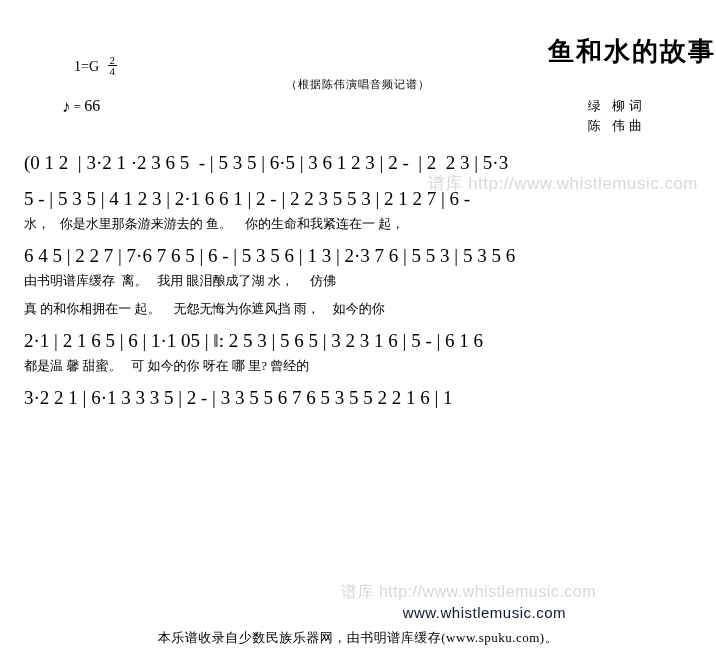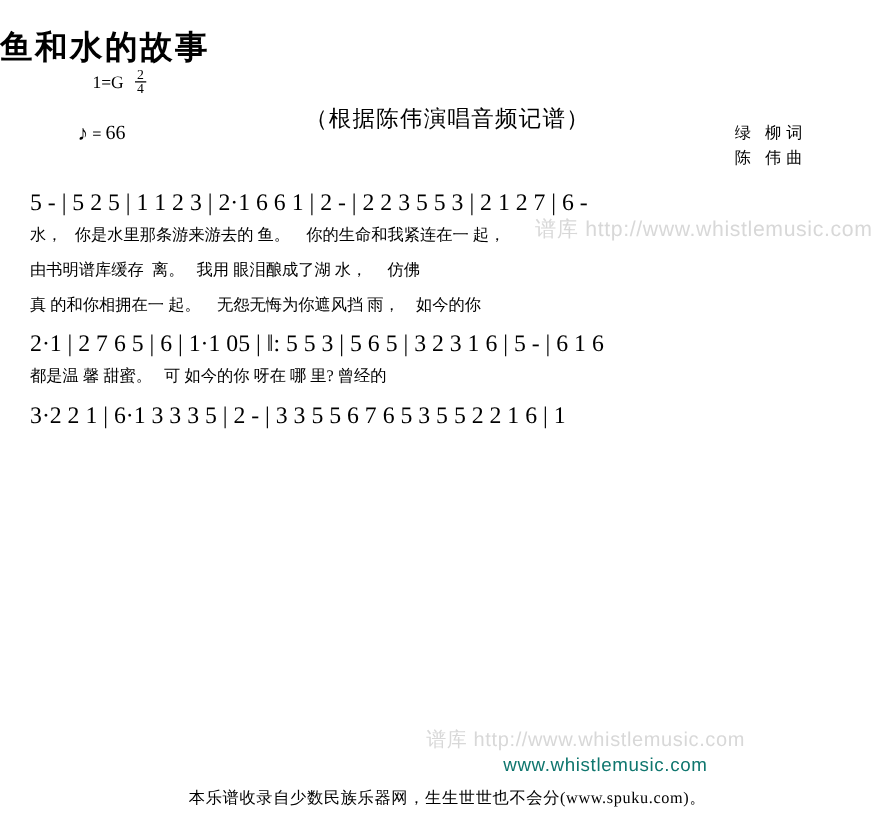--- a/index.html
+++ b/index.html
@@ -14,31 +14,31 @@
     color: #000000;
     overflow: hidden;
     position: relative;
   }
   .sheet {
     position: relative;
     width: 716px;
     height: 655px;
   }
   .title {
-    text-align: left;
+    text-align: right;
     font-size: 26px;
     font-weight: bold;
     letter-spacing: 2px;
-    padding-top: 20px;
+    padding-top: 34px;
     font-family: "Liberation Serif", serif;
   }
   .subtitle {
     text-align: center;
-    font-size: 18px;
-    margin-top: 28px;
+    font-size: 11px;
+    margin-top: 8px;
     letter-spacing: 1px;
   }
   .meta-left {
     position: absolute;
     left: 74px;
     top: 56px;
     font-size: 14px;
     font-family: "Liberation Serif", serif;
   }
   .keysig {
@@ -137,21 +137,21 @@
     color: #d8d8d8;
     font-family: "Liberation Sans", sans-serif;
     letter-spacing: 0.5px;
     pointer-events: none;
   }
   .wm3 {
     position: absolute;
     right: 150px;
     bottom: 34px;
     font-size: 15px;
-    color: #0f766e;
+    color: #0f172a;
     font-family: "Liberation Sans", sans-serif;
     letter-spacing: 0.5px;
     pointer-events: none;
   }
 </style>
 </head>
 <body>
 
 <div class="sheet">
 
@@ -172,45 +172,50 @@
     <span class="bpm">66</span>
   </div>
 
   <div class="composers">
     <div>绿 柳词</div>
     <div>陈 伟曲</div>
   </div>
 
   <div class="staff" style="top: 150px;">
 
-
-
-    <div class="line">
-      <div class="notes-row">5 - | 5 2 5 | 1 1 2 3 | 2·1 6 6 1 | 2 - | 2 2 3 5 5 3 | 2 1 2 7 | 6 -</div>
+    <div class="line">
+      <div class="notes-row">(0 1 2  | 3·2 1 ·2 3 6 5  - | 5 3 5 | 6·5 | 3 6 1 2 3 | 2 -  | 2  2 3 | 5·3</div>
+      <div class="lyric-row"></div>
+    </div>
+
+
+    <div class="line">
+      <div class="notes-row">5 - | 5 3 5 | 4 1 2 3 | 2·1 6 6 1 | 2 - | 2 2 3 5 5 3 | 2 1 2 7 | 6 -</div>
       <div class="lyric-row">水，   你是水里那条游来游去的 鱼。    你的生命和我紧连在一 起，</div>
     </div>
 
     <div class="line">
+      <div class="notes-row">6 4 5 | 2 2 7 | 7·6 7 6 5 | 6 - | 5 3 5 6 | 1 3 | 2·3 7 6 | 5 5 3 | 5 3 5 6</div>
       <div class="lyric-row">由书明谱库缓存  离。   我用 眼泪酿成了湖 水，     仿佛</div>
     </div>
 
     <div class="line">
       <div class="lyric-row">真 的和你相拥在一 起。    无怨无悔为你遮风挡 雨，    如今的你</div>
     </div>
 
     <div class="line">
-      <div class="notes-row">2·1 | 2 7 6 5 | 6 | 1·1 05 | ‖: 5 5 3 | 5 6 5 | 3 2 3 1 6 | 5 - | 6 1 6</div>
+      <div class="notes-row">2·1 | 2 1 6 5 | 6 | 1·1 05 | ‖: 2 5 3 | 5 6 5 | 3 2 3 1 6 | 5 - | 6 1 6</div>
       <div class="lyric-row">都是温 馨 甜蜜。   可 如今的你 呀在 哪 里? 曾经的</div>
     </div>
 
     <div class="line">
       <div class="notes-row">3·2 2 1 | 6·1 3 3 3 5 | 2 - | 3 3 5 5 6 7 6 5 3 5 5 2 2 1 6 | 1</div>
     </div>
 
   </div>
 
   <div class="wm1">谱库 http://www.whistlemusic.com</div>
   <div class="wm2">谱库 http://www.whistlemusic.com</div>
   <div class="wm3">www.whistlemusic.com</div>
 
-  <div class="footer">本乐谱收录自少数民族乐器网，生生世世也不会分(www.spuku.com)。</div>
+  <div class="footer">本乐谱收录自少数民族乐器网，由书明谱库缓存(www.spuku.com)。</div>
 
 </div>
 
 </body></html>

